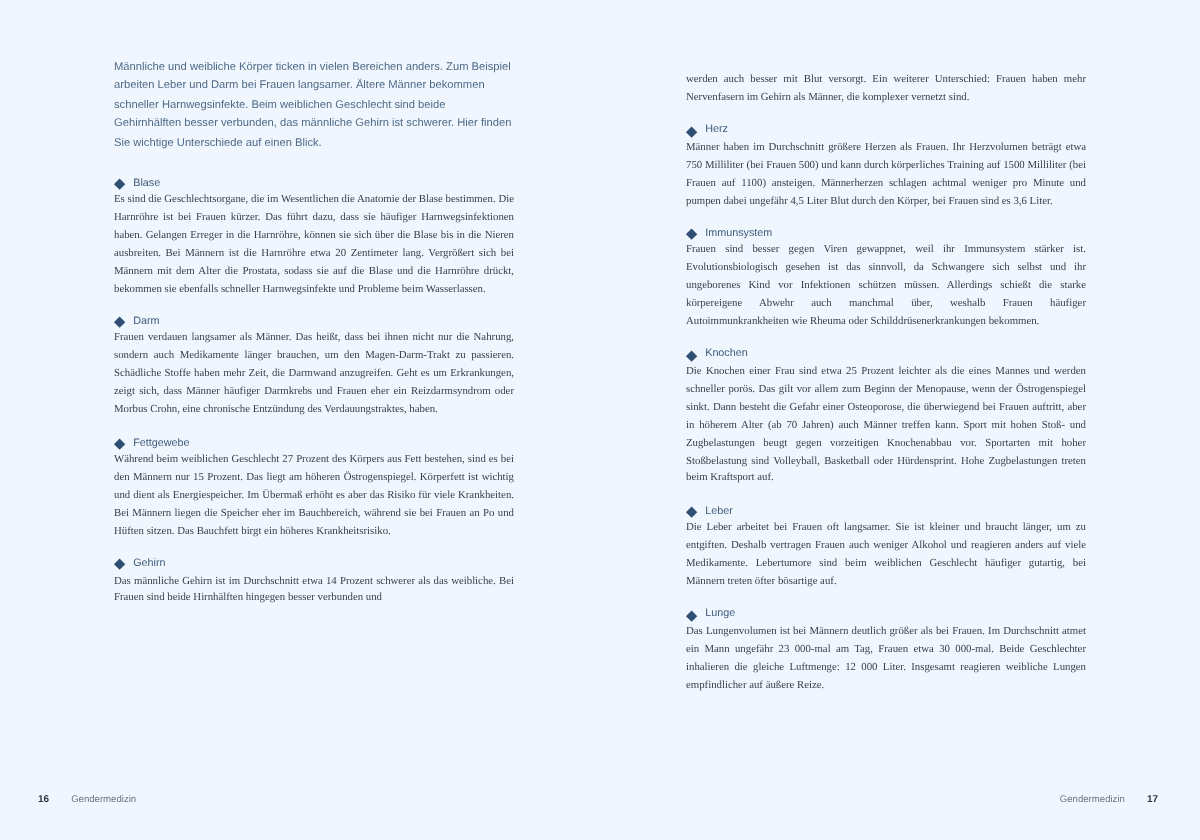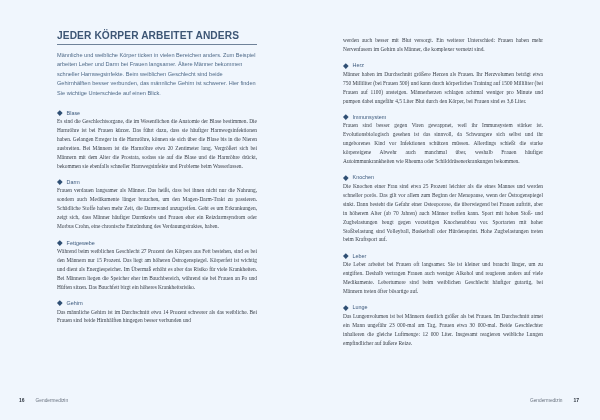--- a/index.html
+++ b/index.html
@@ -66,21 +66,20 @@
     .footer.left { left: 19px; }
     .footer.left .num { margin-right: 11px; }
     .footer.right { right: 21px; }
     .footer.right .num { margin-left: 11px; }
   </style>
 </head>
 <body>
 
 <div class="page left">
   <div class="col">
-    <h1 class="title">JEDER KÖRPER ARBEITET ANDERS</h1>
     <p class="intro">Männliche und weibliche Körper ticken in vielen Bereichen anders. Zum Beispiel arbeiten Leber und Darm bei Frauen langsamer. Ältere Männer bekommen schneller Harnwegsinfekte. Beim weiblichen Geschlecht sind beide Gehirnhälften besser verbunden, das männliche Gehirn ist schwerer. Hier finden Sie wichtige Unterschiede auf einen Blick.</p>
 
     <div class="section">
       <div class="sec-head">
         <span class="diamond"></span>
         <span>Blase</span>
       </div>
       <p class="body-text">Es sind die Geschlechtsorgane, die im Wesentlichen die Anatomie der Blase bestimmen. Die Harnröhre ist bei Frauen kürzer. Das führt dazu, dass sie häufiger Harnwegsinfektionen haben. Gelangen Erreger in die Harnröhre, können sie sich über die Blase bis in die Nieren ausbreiten. Bei Männern ist die Harnröhre etwa 20 Zentimeter lang. Vergrößert sich bei Männern mit dem Alter die Prostata, sodass sie auf die Blase und die Harnröhre drückt, bekommen sie ebenfalls schneller Harnwegsinfekte und Probleme beim Wasserlassen.</p>
     </div>
 

